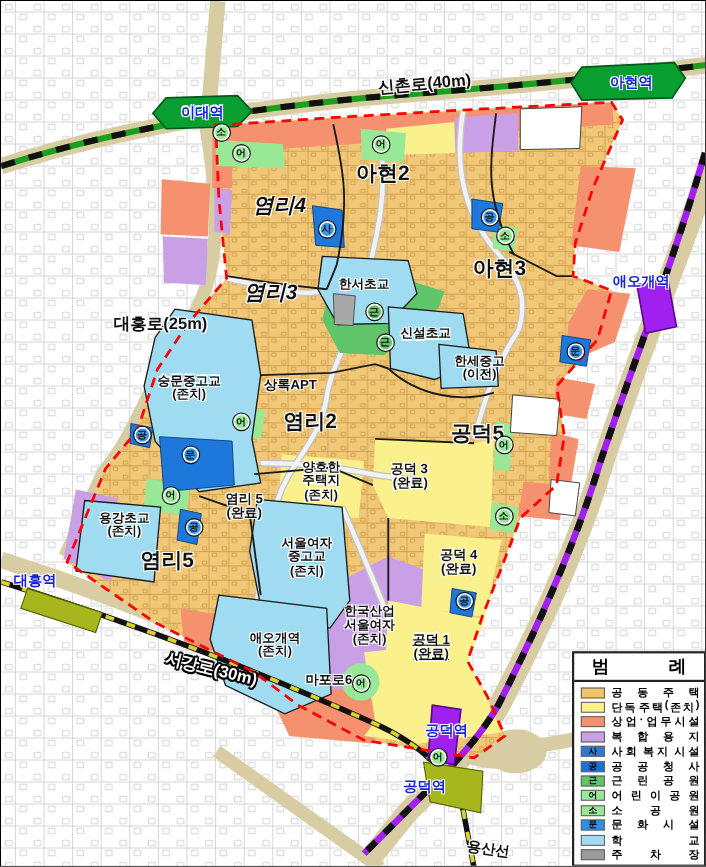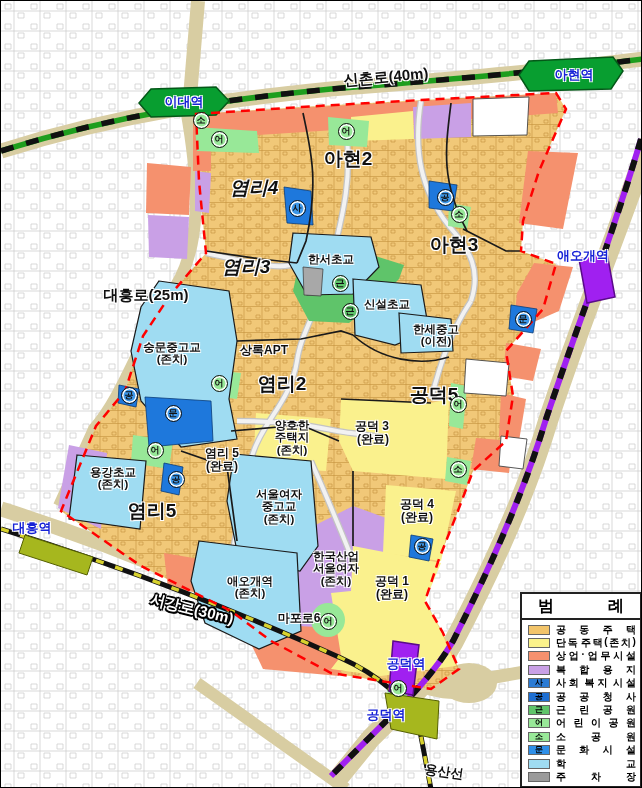--- a/index.html
+++ b/index.html
@@ -226,21 +226,21 @@
       <div class="map-label zone" style="left: 245px; top: 266px; transform: translate(-50%, -50%); font-style: italic;">염리3</div>
       <div class="map-label zone" style="left: 281px; top: 383px; transform: translate(-50%, -50%);">염리2</div>
       <div class="map-label zone" style="left: 151px; top: 510px; transform: translate(-50%, -50%);">염리5</div>
       <div class="map-label zone" style="left: 433px; top: 394px; transform: translate(-50%, -50%);">공덕5</div>
       <div class="map-label zone-sm" style="left: 221px; top: 459px; transform: translate(-50%, -50%);">염리 5
 (완료)</div>
       <div class="map-label zone-sm" style="left: 371px; top: 432px; transform: translate(-50%, -50%); text-align: right;">공덕 3
 (완료)</div>
       <div class="map-label zone-sm" style="left: 416px; top: 510px; transform: translate(-50%, -50%); text-align: center;">공덕 4
 (완료)</div>
-      <div class="map-label zone-sm" style="left: 391px; top: 587px; transform: translate(-50%, -50%);">공덕 1
+      <div class="map-label zone-sm" style="left: 391px; top: 587px; transform: translate(-50%, -50%); text-decoration: underline;">공덕 1
 (완료)</div>
       <div class="map-label zone-sm" style="left: 298px; top: 617px; transform: translate(-50%, -50%);">마포로6</div>
       <div class="map-label zone-sm" style="left: 263px; top: 349px; transform: translate(-50%, -50%);">상록APT</div>
       <div class="map-label facility" style="left: 330px; top: 258px; transform: translate(-50%, -50%);">한서초교</div>
       <div class="map-label facility" style="left: 386px; top: 303px; transform: translate(-50%, -50%);">신설초교</div>
       <div class="map-label facility" style="left: 419px; top: 334px; transform: translate(-50%, -50%); margin-left: 16px;">한세중고
 (이전)</div>
       <div class="map-label facility" style="left: 171px; top: 352px; transform: translate(-50%, -50%);">숭문중고교
 (존치)</div>
       <div class="map-label facility" style="left: 112px; top: 477px; transform: translate(-50%, -50%);">용강초교

